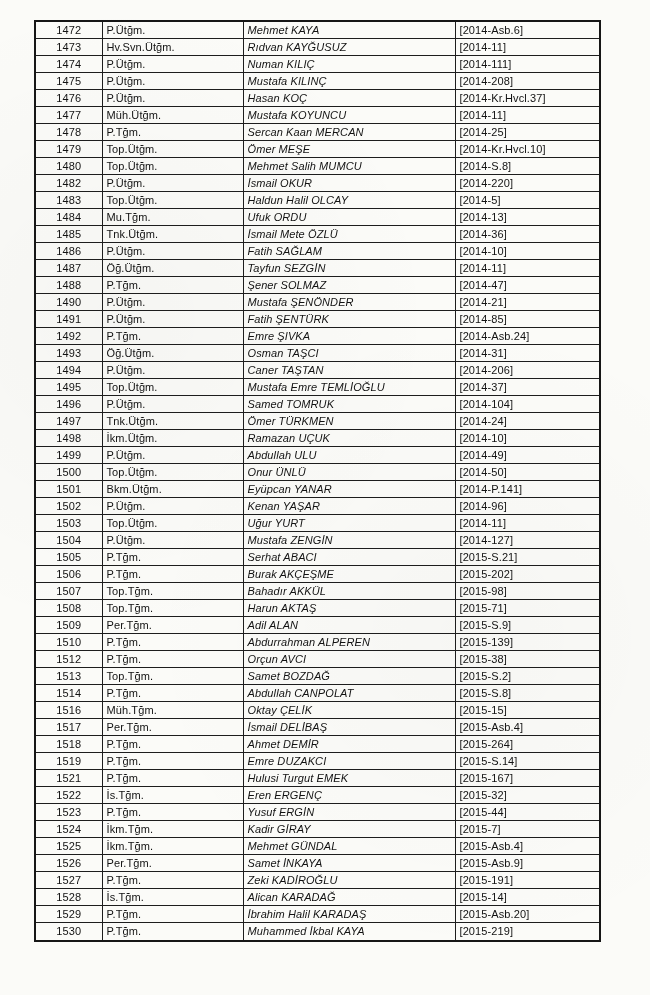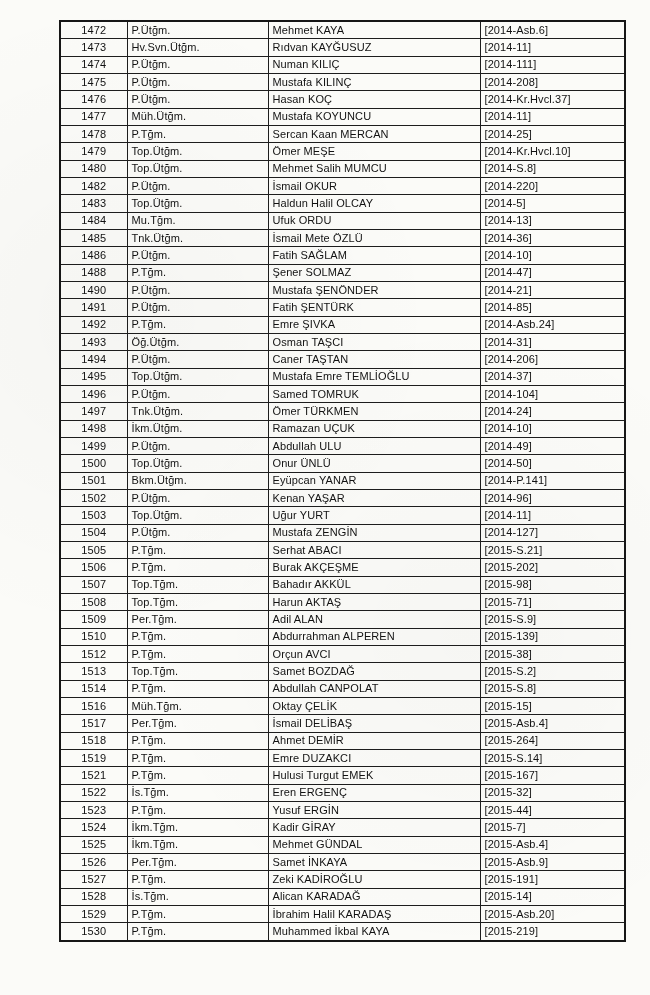--- a/index.html
+++ b/index.html
@@ -18,42 +18,42 @@
   .page {
     position: absolute;
     inset: 0;
     background:
       radial-gradient(circle at 18% 32%, rgba(0,0,0,0.025), transparent 38%),
       radial-gradient(circle at 72% 64%, rgba(0,0,0,0.02), transparent 42%),
       #fbfbf8;
   }
   table.personnel {
     position: absolute;
-    left: 59px;
+    left: 34px;
     top: 20px;
     width: 565px;
     height: 922px;
     border-collapse: collapse;
     table-layout: fixed;
     border: 2px solid #161616;
   }
   table.personnel td {
     border: 1.6px solid #1d1d1d;
     font-size: 11px;
     line-height: 13px;
     color: #121212;
     padding: 0 4px;
     white-space: nowrap;
     overflow: hidden;
     vertical-align: middle;
     letter-spacing: 0.1px;
   }
   td.col-no   { text-align: center; padding: 0 2px; }
   td.col-rank { text-align: left; }
-  td.col-name { text-align: left; }
+  td.col-name { text-align: left; font-style: italic; }
   td.col-code { text-align: left; }
 </style>
 </head>
 <body>
 
 <div class="page">
   <table class="personnel">
     <colgroup>
       <col style="width:67px">
       <col style="width:141px">
@@ -139,20 +139,26 @@
           <td class="col-name">İsmail Mete ÖZLÜ</td>
           <td class="col-code">[2014-36]</td>
         </tr>
         <tr>
           <td class="col-no">1486</td>
           <td class="col-rank">P.Ütğm.</td>
           <td class="col-name">Fatih SAĞLAM</td>
           <td class="col-code">[2014-10]</td>
         </tr>
         <tr>
+          <td class="col-no">1487</td>
+          <td class="col-rank">Öğ.Ütğm.</td>
+          <td class="col-name">Tayfun SEZGİN</td>
+          <td class="col-code">[2014-11]</td>
+        </tr>
+        <tr>
           <td class="col-no">1488</td>
           <td class="col-rank">P.Tğm.</td>
           <td class="col-name">Şener SOLMAZ</td>
           <td class="col-code">[2014-47]</td>
         </tr>
         <tr>
           <td class="col-no">1490</td>
           <td class="col-rank">P.Ütğm.</td>
           <td class="col-name">Mustafa ŞENÖNDER</td>
           <td class="col-code">[2014-21]</td>

